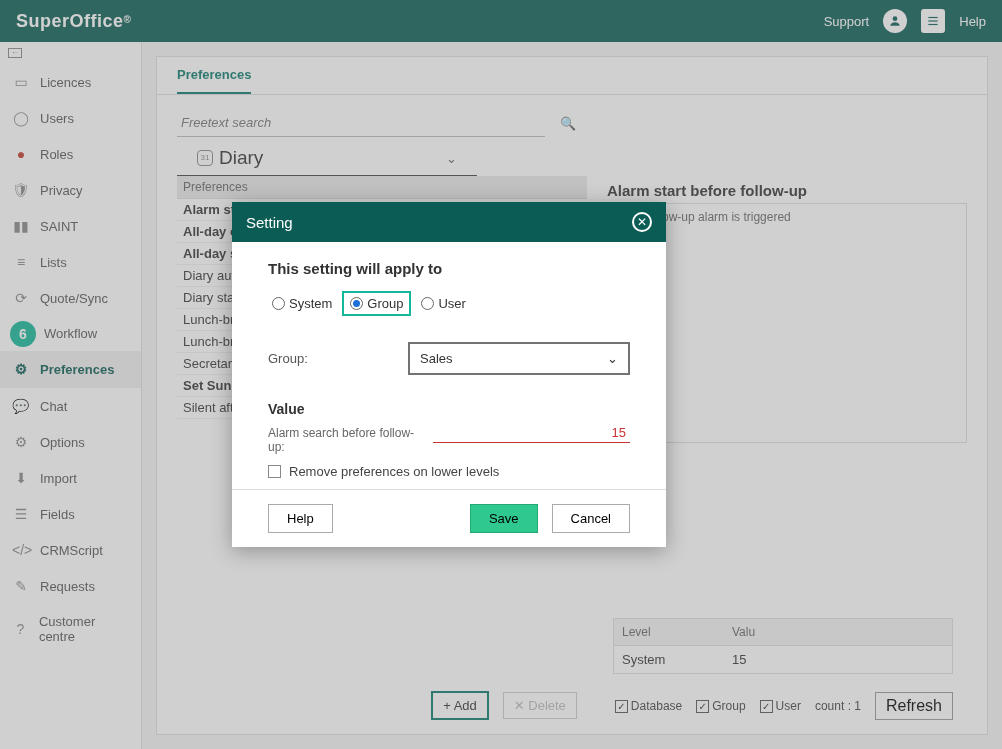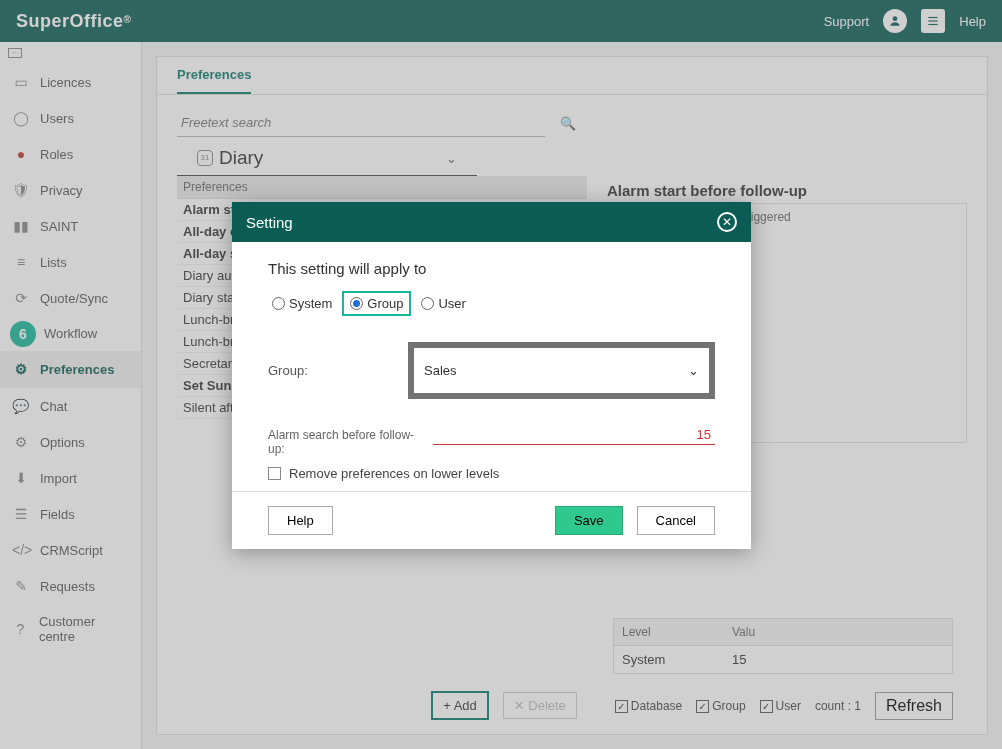--- a/index.html
+++ b/index.html
@@ -62,34 +62,34 @@
   .bottom-actions { position: absolute; bottom: 14px; right: 34px; display: flex; align-items: center; gap: 14px; font-size: 12px; color: #444; }
   .btn { border: 1px solid #999; background: #fff; padding: 5px 10px; cursor: pointer; font-size: 13px; }
   .btn.add { border: 2px solid #0a7a6c; color: #333; }
   .btn.del { color: #bbb; border-color: #ccc; }
   .cb { width: 13px; height: 13px; border: 1px solid #555; display: inline-flex; align-items: center; justify-content: center; font-size: 10px; color: #333; margin-right: 3px; }
 
   
   .overlay { position: absolute; inset: 0; background: rgba(120,120,120,0.35); }
 
   
-  .modal { position: absolute; top: 202px; left: 232px; width: 519px; background: #fff; box-shadow: 0 4px 20px rgba(0,0,0,0.3); }
+  .modal { position: absolute; top: 202px; left: 232px; width: 434px; background: #fff; box-shadow: 0 4px 20px rgba(0,0,0,0.3); }
   .modal-hdr { background: #0a5c54; color: #fff; padding: 10px 14px; display: flex; align-items: center; justify-content: space-between; }
   .modal-hdr .ttl { font-size: 15px; }
   .close-ic { width: 20px; height: 20px; border: 2px solid #fff; border-radius: 50%; display: flex; align-items: center; justify-content: center; font-size: 12px; cursor: pointer; }
   .modal-body { padding: 18px 36px 10px 36px; }
-  .apply-title { font-weight: 400; font-size: 15px; margin-bottom: 14px; color: #333; }
+  .apply-title { font-weight: 700; font-size: 15px; margin-bottom: 14px; color: #333; }
   .radios { display: flex; gap: 6px; align-items: center; margin-bottom: 26px; }
   .radio-opt { display: flex; align-items: center; gap: 4px; font-size: 13px; padding: 2px 4px; }
   .radio-opt.hl { border: 2px solid #13b89a; padding: 3px 6px; }
   .rcirc { width: 13px; height: 13px; border: 1px solid #666; border-radius: 50%; display: inline-block; position: relative; }
   .rcirc.sel::after { content: ""; position: absolute; width: 7px; height: 7px; background: #1a6fd8; border-radius: 50%; left: 2px; top: 2px; }
   .group-row { display: flex; align-items: center; gap: 40px; margin-bottom: 26px; }
   .group-row .lbl { width: 100px; font-size: 13px; color: #555; }
-  .group-select { flex: 1; border: 6px solid #737373; padding: 15px 10px; display: flex; justify-content: space-between; align-items: center; font-size: 13px; cursor: pointer; }
+  .group-select { flex: 1; border: 2px solid #737373; padding: 7px 10px; display: flex; justify-content: space-between; align-items: center; font-size: 13px; cursor: pointer; }
   .value-title { font-weight: 700; font-size: 14px; margin-bottom: 6px; }
   .value-row { display: flex; align-items: baseline; gap: 10px; margin-bottom: 10px; }
   .value-row .vlbl { font-size: 12px; color: #666; width: 155px; }
   .value-input { flex: 1; border: none; border-bottom: 1px solid #c93333; text-align: right; color: #c93333; font-size: 13px; padding: 2px 4px; outline: none; }
   .check-row { display: flex; align-items: center; gap: 8px; font-size: 13px; color: #444; }
   .check-box { width: 13px; height: 13px; border: 1px solid #888; }
   .modal-ftr { border-top: 1px solid #ddd; padding: 14px 36px; display: flex; align-items: center; }
   .modal-ftr .spacer { flex: 1; }
   .mbtn { border: 1px solid #aaa; padding: 6px 18px; background: #fff; cursor: pointer; font-size: 13px; }
   .mbtn.save { background: #2fc98f; border-color: #25a874; margin-right: 14px; }
@@ -273,20 +273,21 @@
           <span>User</span>
         </label>
     </div>
     <div class="group-row">
       <span class="lbl">Group:</span>
       <div class="group-select">
         <span>Sales</span>
         <span>⌄</span>
       </div>
     </div>
+    <div class="value-title">Value</div>
     <div class="value-row">
       <span class="vlbl">Alarm search before follow-up:</span>
       <input class="value-input" value="15" style="">
     </div>
     <div class="check-row">
       <span class="check-box"></span>
       <span>Remove preferences on lower levels</span>
     </div>
   </div>
   <div class="modal-ftr">

